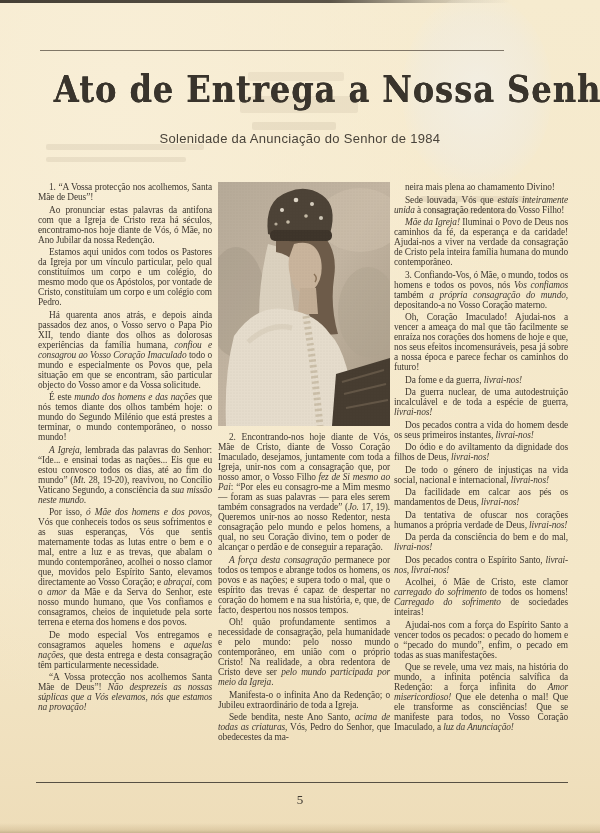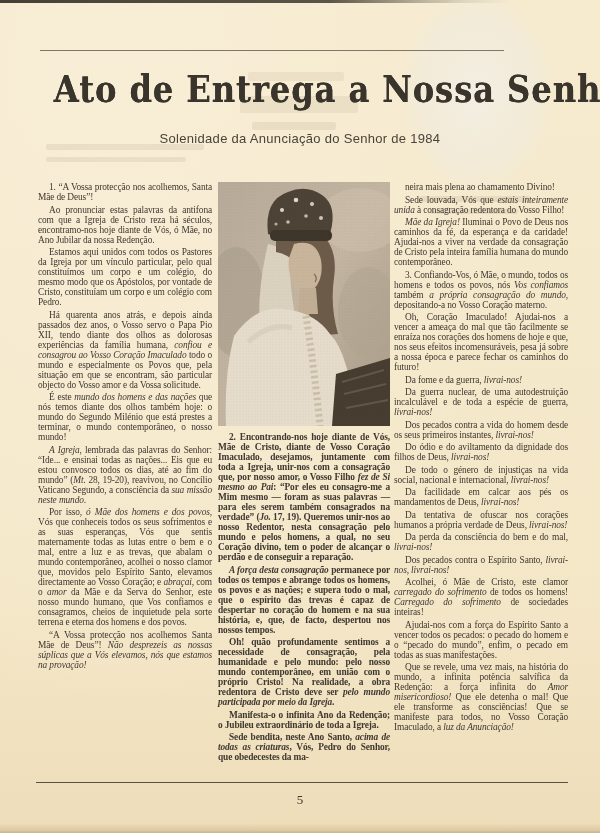--- a/index.html
+++ b/index.html
@@ -27,21 +27,21 @@
   .hdr-title span{display:inline-block;transform:scaleX(.85);transform-origin:50% 50%;
     font-family:"DejaVu Serif", serif;font-weight:bold;font-size:38px;letter-spacing:1px;
     color:#39342c;white-space:nowrap;text-shadow:0 0 .4px #39342c;}
   .hdr-sub{position:absolute;left:0;top:131px;width:600px;text-align:center;
     font-family:"Liberation Sans", sans-serif;font-weight:normal;font-size:13px;
     letter-spacing:.3px;color:#49433a;}
   
   .col{position:absolute;top:182px;font-size:9.4px;line-height:10px;
     letter-spacing:-.12px;text-align:justify;color:#3e3831;}
   #col1{left:38px;width:174px;}
-  #col2{left:218px;width:172px;font-weight:bold;}
+  #col2{left:218px;width:172px;}
   #col3{left:394px;width:174px;}
   .col p.para{margin:0 0 2.5px;text-indent:11px;}
   .col p.para.gap{}
   .it{font-style:italic;}
   
   .photo{width:172px;height:244px;display:block;margin:0 0 6px 0;
     box-shadow:0 0 0 1px rgba(90,80,65,.25) inset;}
   
   .page-num{position:absolute;left:0;top:792px;width:600px;text-align:center;
     font-size:13px;color:#3f3a32;font-family:"Liberation Serif", serif;}
@@ -69,20 +69,21 @@
 <div class="hdr-sub">Solenidade da Anunciação do Senhor de 1984</div>
 
 <div class="col" id="col1">
     <p class="para"><span>1.  “A Vossa protecção nos acolhemos, Santa Mãe de Deus”!</span></p>
     <p class="para"><span>Ao pronunciar estas palavras da antifona com que a Igreja de Cristo reza há séculos, encontramo-nos hoje diante de Vós, ó Mãe, no Ano Jubilar da nossa Redenção.</span></p>
     <p class="para"><span>Estamos aqui unidos com todos os Pastores da Igreja por um vínculo particular, pelo qual constituímos um corpo e um colégio, do mesmo modo que os Apóstolos, por vontade de Cristo, constituíam um corpo e um colégio com Pedro.</span></p>
     <p class="para"><span>Há quarenta anos atrás, e depois ainda passados dez anos, o Vosso servo o Papa Pio XII, tendo diante dos olhos as dolorosas experiências da família humana, </span><span class="it">confiou e consagrou ao Vosso Coração Imaculado</span><span> todo o mundo e especialmente os Povos que, pela situação em que se encontram, são particular objecto do Vosso amor e da Vossa solicitude.</span></p>
     <p class="para"><span>É este </span><span class="it">mundo dos homens e das nações</span><span> que nós temos diante dos olhos também hoje: o mundo do Segundo Milénio que está prestes a terminar, o mundo contemporâneo, o nosso mundo!</span></p>
     <p class="para"><span class="it">A Igreja</span><span>, lembrada das palavras do Senhor: “Ide... e ensinai todas as nações... Eis que eu estou convosco todos os dias, até ao fim do mundo” (</span><span class="it">Mt.</span><span> 28, 19-20), reavivou, no Concílio Vaticano Segundo, a consciência da </span><span class="it">sua missão neste mundo</span><span>.</span></p>
     <p class="para"><span>Por isso, </span><span class="it">ó Mãe dos homens e dos povos</span><span>, Vós que conheceis todos os seus sofrimentos e as suas esperanças, Vós que sentis maternamente todas as lutas entre o bem e o mal, entre a luz e as trevas, que abalam o mundo contemporâneo, acolhei o nosso clamor que, movidos pelo Espírito Santo, elevamos directamente ao Vosso Coração; e </span><span class="it">abraçai</span><span>, com o </span><span class="it">amor</span><span> da Mãe e da Serva do Senhor, este nosso mundo humano, que Vos confiamos e consagramos, cheios de inquietude pela sorte terrena e eterna dos homens e dos povos.</span></p>
+    <p class="para"><span>De modo especial Vos entregamos e consagramos aqueles homens e </span><span class="it">aquelas nações</span><span>, que desta entrega e desta consagração têm particularmente necessidade.</span></p>
     <p class="para"><span>“A Vossa protecção nos acolhemos Santa Mãe de Deus”! </span><span class="it">Não desprezeis as nossas súplicas que a Vós elevamos, nós que estamos na provação!</span></p>
   </div>
 
 <div class="col" id="col2">
   <svg class="photo" viewBox="0 0 172 244" xmlns="http://www.w3.org/2000/svg">
     <defs>
       <linearGradient id="pbg" x1="0" y1="0" x2="1" y2="1">
         <stop offset="0" stop-color="#b6aa98"></stop>
         <stop offset="0.5" stop-color="#c3b5a2"></stop>
         <stop offset="1" stop-color="#a79a86"></stop>

